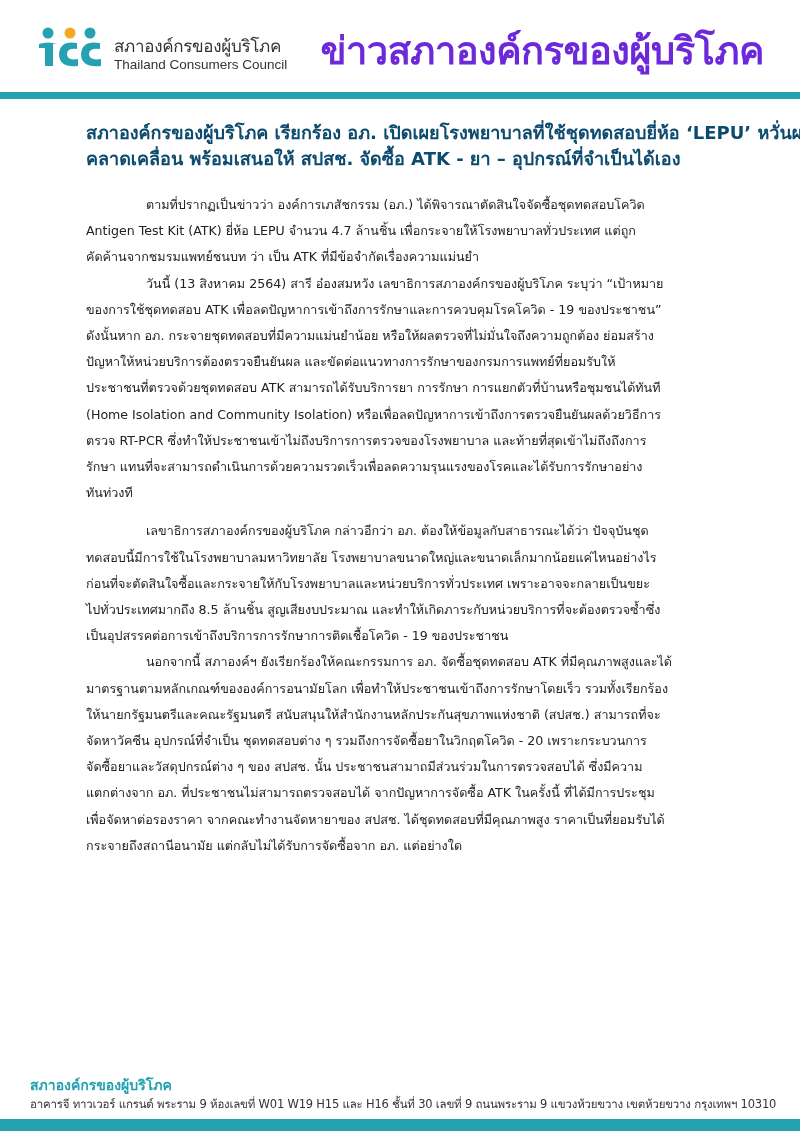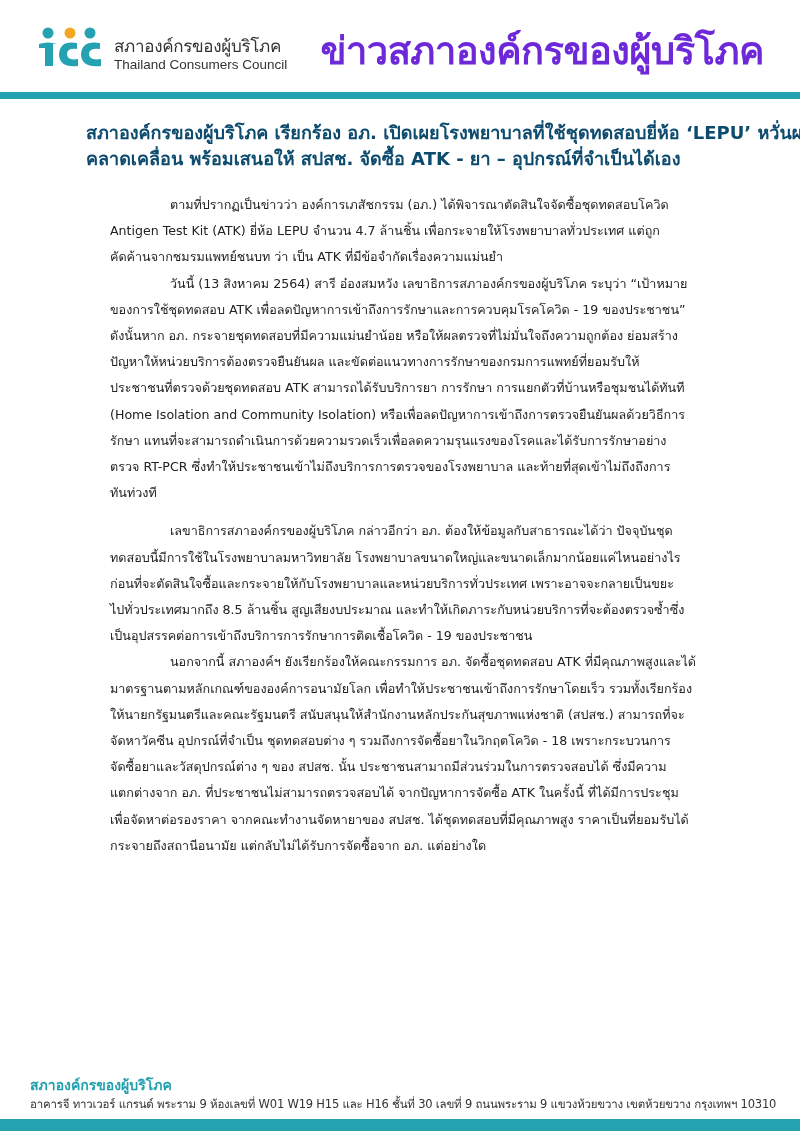--- a/index.html
+++ b/index.html
@@ -6,21 +6,21 @@
     body { width: 800px; height: 1131px; position: relative; overflow: hidden; font-family: "DejaVu Sans", sans-serif; color: #222; }
     .header { position: absolute; left: 0; top: 0; width: 800px; height: 100px; }
     .logo { position: absolute; left: 38px; top: 26px; width: 64px; height: 44px; }
     .org-name { position: absolute; left: 114px; top: 36px; font-size: 17px; color: #333; line-height: 20px; font-family: "DejaVu Sans", sans-serif; letter-spacing: -0.3px; }
     .org-name-en { position: absolute; left: 114px; top: 57px; font-size: 13.5px; color: #333; line-height: 16px; font-family: "Liberation Sans", sans-serif; }
     .header-title { position: absolute; right: 36px; top: 26px; font-size: 38px; font-weight: bold; color: #6d28d9; line-height: 50px; letter-spacing: -0.5px; font-family: "DejaVu Sans", sans-serif; }
     .top-rule { position: absolute; left: 0; top: 92px; width: 800px; height: 7px; background: #25a2b2; }
     .content { position: absolute; left: 86px; top: 120px; width: 640px; }
     .headline { font-weight: bold; font-size: 18px; line-height: 26px; margin: 0 0 20px 0; color: #0c4a6e; white-space: nowrap; }
     .para { font-size: 12.6px; line-height: 26.2px; color: #222; margin: 0; }
-    .para .line { display: block; white-space: nowrap; margin-left: 24px; }
+    .para .line { display: block; white-space: nowrap; }
     .para .line.indent { padding-left: 60px; }
     .gap { height: 12px; }
     .footer-name { position: absolute; left: 30px; top: 1076px; font-size: 14px; font-weight: bold; color: #23a0b0; line-height: 18px; }
     .footer-addr { position: absolute; left: 30px; top: 1096px; font-size: 11.5px; color: #333; line-height: 16px; white-space: nowrap; letter-spacing: -0.2px; }
     .bottom-rule { position: absolute; left: 0; top: 1119px; width: 800px; height: 12px; background: #25a2b2; }
   </style>
 </head>
 <body>
 
 <div class="header">
@@ -51,37 +51,37 @@
     <span class="line">Antigen Test Kit (ATK)  ยี่ห้อ LEPU จำนวน 4.7 ล้านชิ้น เพื่อกระจายให้โรงพยาบาลทั่วประเทศ แต่ถูก</span>
     <span class="line">คัดค้านจากชมรมแพทย์ชนบท ว่า เป็น ATK ที่มีข้อจำกัดเรื่องความแม่นยำ</span>
   </p>
   <p class="para">
     <span class="line indent">วันนี้ (13 สิงหาคม 2564) สารี อ๋องสมหวัง เลขาธิการสภาองค์กรของผู้บริโภค ระบุว่า “เป้าหมาย</span>
     <span class="line">ของการใช้ชุดทดสอบ ATK เพื่อลดปัญหาการเข้าถึงการรักษาและการควบคุมโรคโควิด - 19 ของประชาชน”</span>
     <span class="line">ดังนั้นหาก อภ. กระจายชุดทดสอบที่มีความแม่นยำน้อย หรือให้ผลตรวจที่ไม่มั่นใจถึงความถูกต้อง ย่อมสร้าง</span>
     <span class="line">ปัญหาให้หน่วยบริการต้องตรวจยืนยันผล และขัดต่อแนวทางการรักษาของกรมการแพทย์ที่ยอมรับให้</span>
     <span class="line">ประชาชนที่ตรวจด้วยชุดทดสอบ ATK สามารถได้รับบริการยา การรักษา การแยกตัวที่บ้านหรือชุมชนได้ทันที</span>
     <span class="line">(Home Isolation and Community Isolation) หรือเพื่อลดปัญหาการเข้าถึงการตรวจยืนยันผลด้วยวิธีการ</span>
+    <span class="line">ตรวจ RT-PCR ซึ่งทำให้ประชาชนเข้าไม่ถึงบริการการตรวจของโรงพยาบาล และท้ายที่สุดเข้าไม่ถึงถึงการ</span>
     <span class="line">รักษา แทนที่จะสามารถดำเนินการด้วยความรวดเร็วเพื่อลดความรุนแรงของโรคและได้รับการรักษาอย่าง</span>
-    <span class="line">ตรวจ RT-PCR ซึ่งทำให้ประชาชนเข้าไม่ถึงบริการการตรวจของโรงพยาบาล และท้ายที่สุดเข้าไม่ถึงถึงการ</span>
     <span class="line">ทันท่วงที</span>
   </p>
   <div class="gap"></div>
   <p class="para">
     <span class="line indent">เลขาธิการสภาองค์กรของผู้บริโภค กล่าวอีกว่า อภ. ต้องให้ข้อมูลกับสาธารณะได้ว่า ปัจจุบันชุด</span>
     <span class="line">ทดสอบนี้มีการใช้ในโรงพยาบาลมหาวิทยาลัย โรงพยาบาลขนาดใหญ่และขนาดเล็กมากน้อยแค่ไหนอย่างไร</span>
     <span class="line">ก่อนที่จะตัดสินใจซื้อและกระจายให้กับโรงพยาบาลและหน่วยบริการทั่วประเทศ เพราะอาจจะกลายเป็นขยะ</span>
     <span class="line">ไปทั่วประเทศมากถึง 8.5 ล้านชิ้น สูญเสียงบประมาณ และทำให้เกิดภาระกับหน่วยบริการที่จะต้องตรวจซ้ำซึ่ง</span>
     <span class="line">เป็นอุปสรรคต่อการเข้าถึงบริการการรักษาการติดเชื้อโควิด - 19 ของประชาชน</span>
   </p>
   <p class="para">
     <span class="line indent">นอกจากนี้ สภาองค์ฯ ยังเรียกร้องให้คณะกรรมการ อภ. จัดซื้อชุดทดสอบ ATK ที่มีคุณภาพสูงและได้</span>
     <span class="line">มาตรฐานตามหลักเกณฑ์ขององค์การอนามัยโลก เพื่อทำให้ประชาชนเข้าถึงการรักษาโดยเร็ว รวมทั้งเรียกร้อง</span>
     <span class="line">ให้นายกรัฐมนตรีและคณะรัฐมนตรี สนับสนุนให้สำนักงานหลักประกันสุขภาพแห่งชาติ (สปสช.) สามารถที่จะ</span>
-    <span class="line">จัดหาวัคซีน อุปกรณ์ที่จำเป็น ชุดทดสอบต่าง ๆ รวมถึงการจัดซื้อยาในวิกฤตโควิด - 18 เพราะกระบวนการ</span>
+    <span class="line">จัดหาวัคซีน อุปกรณ์ที่จำเป็น ชุดทดสอบต่าง ๆ รวมถึงการจัดซื้อยาในวิกฤตโควิด - 20 เพราะกระบวนการ</span>
     <span class="line">จัดซื้อยาและวัสดุปกรณ์ต่าง ๆ ของ สปสช. นั้น ประชาชนสามาถมีส่วนร่วมในการตรวจสอบได้ ซึ่งมีความ</span>
     <span class="line">แตกต่างจาก อภ. ที่ประชาชนไม่สามารถตรวจสอบได้ จากปัญหาการจัดซื้อ ATK ในครั้งนี้ ที่ได้มีการประชุม</span>
     <span class="line">เพื่อจัดหาต่อรองราคา จากคณะทำงานจัดหายาของ สปสช. ได้ชุดทดสอบที่มีคุณภาพสูง ราคาเป็นที่ยอมรับได้</span>
     <span class="line">กระจายถึงสถานีอนามัย แต่กลับไม่ได้รับการจัดซื้อจาก อภ. แต่อย่างใด</span>
   </p>
 </div>
 
 <div class="footer-name">สภาองค์กรของผู้บริโภค</div>
 <div class="footer-addr">อาคารจี ทาวเวอร์ แกรนด์ พระราม 9 ห้องเลขที่ W01 W19 H15 และ H16 ชั้นที่ 30 เลขที่ 9 ถนนพระราม 9 แขวงห้วยขวาง เขตห้วยขวาง กรุงเทพฯ 10310</div>
 <div class="bottom-rule"></div>

